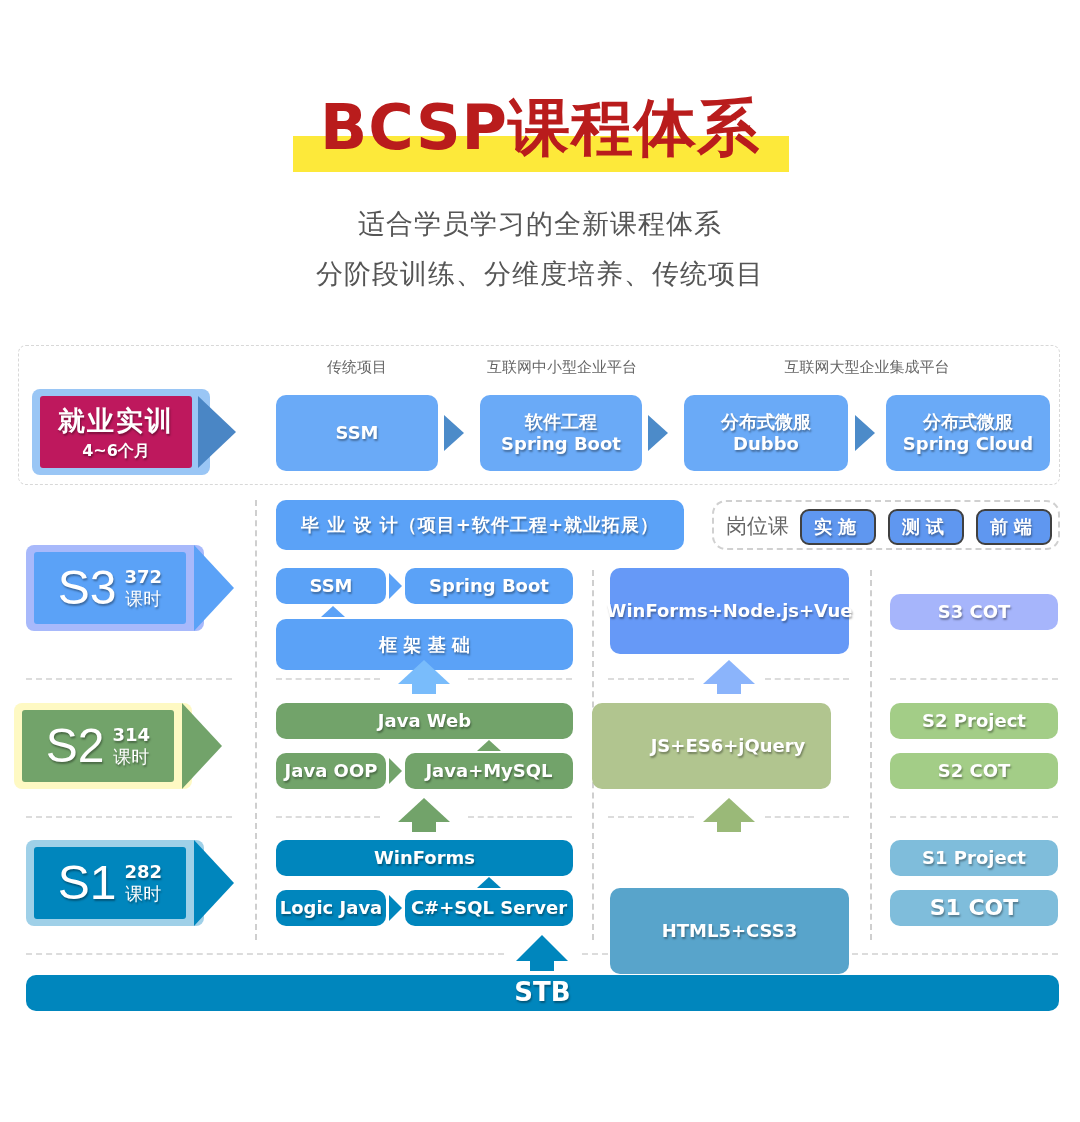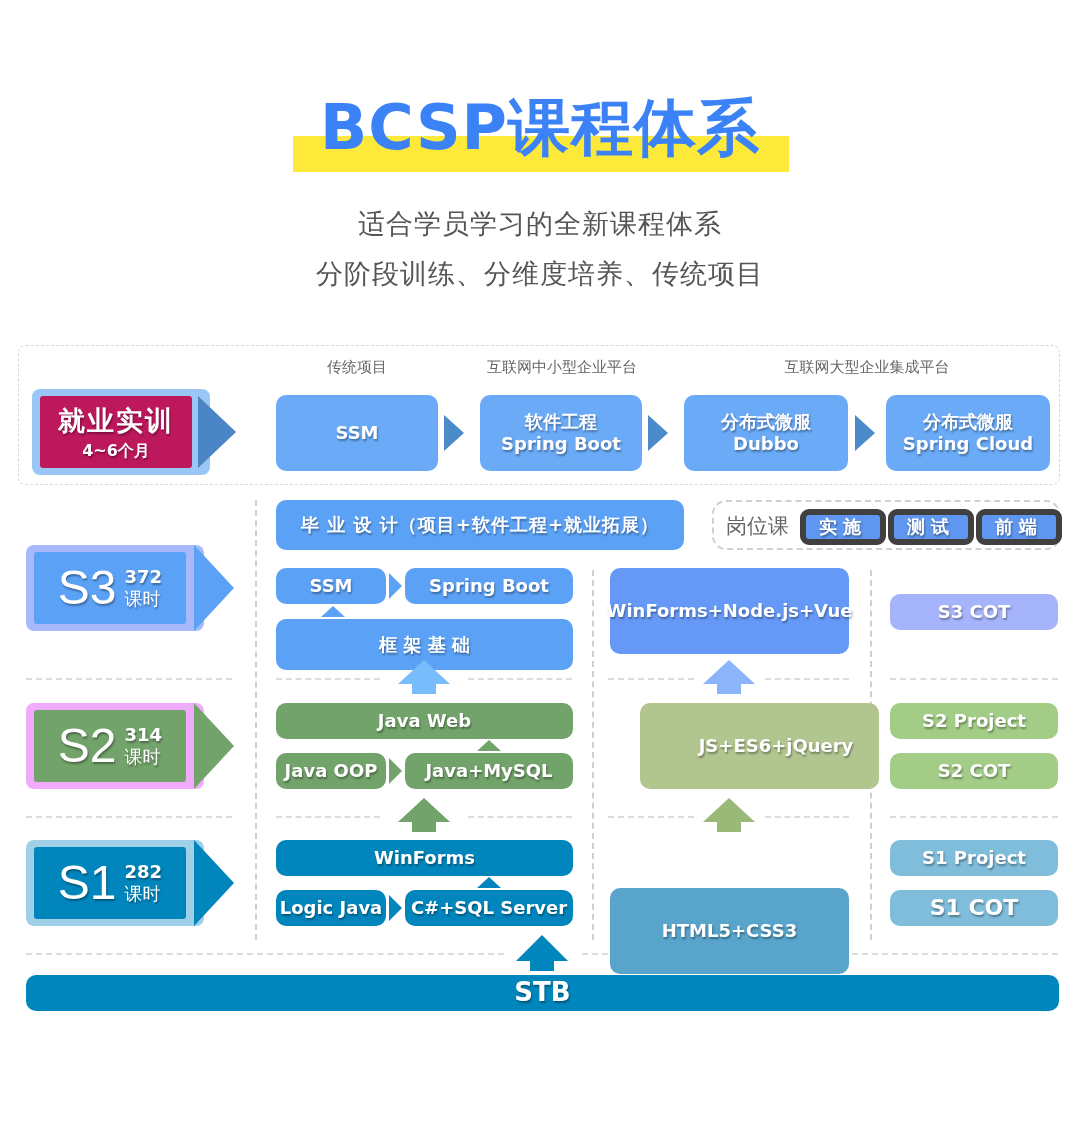--- a/index.html
+++ b/index.html
@@ -3,52 +3,52 @@
 <meta charset="utf-8">
 <style>
   * { box-sizing: border-box; margin: 0; padding: 0; }
   html, body { width: 1080px; height: 1122px; background: #ffffff; overflow: hidden; }
   body { position: relative; font-family: "DejaVu Sans", "Liberation Sans", sans-serif; }
 
   .abs { position: absolute; }
 
   
   .title-bar { left: 293px; top: 136px; width: 496px; height: 36px; background: #fde93a; }
-  .title { left: 0; width: 1080px; top: 86px; text-align: center; font-size: 62px; font-weight: bold; color: #3b82f6; letter-spacing: 1px; }
+  .title { left: 0; width: 1080px; top: 86px; text-align: center; font-size: 62px; font-weight: bold; color: #b91c1c; letter-spacing: 1px; }
   .subtitle { left: 0; width: 1080px; text-align: center; font-size: 27px; color: #555; letter-spacing: 1px; }
   .sub1 { top: 206px; }
   .sub2 { top: 256px; }
 
   
   .top-frame { left: 18px; top: 345px; width: 1042px; height: 140px; border: 1px dashed #d8d8d8; border-radius: 8px; }
   .cat-label { top: 358px; font-size: 15px; color: #666; text-align: center; }
 
   
   .stage { width: 178px; height: 86px; border-radius: 8px; }
   .stage .inner { position: absolute; left: 8px; top: 7px; width: 152px; height: 72px; border-radius: 3px; display: flex; align-items: center; justify-content: center; color: #fff; text-shadow: 1px 2px 2px rgba(0,0,0,0.35); }
   .stage .tip { position: absolute; left: 168px; top: 0; width: 0; height: 0; border-top: 43px solid transparent; border-bottom: 43px solid transparent; border-left: 40px solid; }
   .stage .big { font-family: "Liberation Sans", sans-serif; font-size: 48px; font-weight: normal; line-height: 1; margin-right: 8px; }
-  .stage .side { display: flex; flex-direction: column; font-size: 18px; line-height: 22px; font-weight: bold; }
+  .stage .side { display: flex; flex-direction: column; font-size: 18px; line-height: 22px; font-weight: bold; text-align: center; }
   .stage .side .hrs { font-size: 18px; font-weight: normal; }
 
   .box { border-radius: 10px; color: #fff; display: flex; align-items: center; justify-content: center; text-align: center; font-weight: bold; text-shadow: 1px 2px 2px rgba(0,0,0,0.35); line-height: 1.2; }
   .tri-right { width: 0; height: 0; border-top: 18px solid transparent; border-bottom: 18px solid transparent; border-left: 20px solid #4c8bc9; }
   .tri-right-sm { width: 0; height: 0; border-top: 13px solid transparent; border-bottom: 13px solid transparent; border-left: 13px solid; }
   .tri-up-sm { width: 0; height: 0; border-left: 12px solid transparent; border-right: 12px solid transparent; border-bottom: 11px solid; }
 
   .up-arrow { width: 52px; height: 34px; }
   .up-arrow .head { position: absolute; left: 0; top: 0; width: 0; height: 0; border-left: 26px solid transparent; border-right: 26px solid transparent; border-bottom: 24px solid; }
   .up-arrow .stem { position: absolute; left: 14px; top: 23px; width: 24px; height: 11px; }
 
   .vdash { border-left: 2px dashed #cfcfcf; width: 0; }
   .hdash { border-top: 2px dashed #dcdcdc; height: 0; }
 
   .role-frame { left: 712px; top: 500px; width: 348px; height: 50px; border: 2px dashed #d0d0d0; border-radius: 14px; }
   .role-label { left: 726px; top: 512px; font-size: 21px; color: #666; }
-  .role-btn { top: 509px; width: 86px; height: 36px; border-radius: 9px; background: #5f97f0; border: 6px solid #404040; font-size: 18px; letter-spacing: 6px; }
+  .role-btn { top: 509px; width: 76px; height: 36px; border-radius: 9px; background: #5f97f0; border: 2px solid #404040; font-size: 18px; letter-spacing: 6px; }
 
   .stb { left: 26px; top: 975px; width: 1033px; height: 36px; background: #0086bd; border-radius: 10px; font-size: 26px; }
 </style>
 </head>
 <body>
 
 <div class="abs title-bar"></div>
 <div class="abs title">BCSP课程体系</div>
 <div class="abs subtitle sub1">适合学员学习的全新课程体系</div>
 <div class="abs subtitle sub2">分阶段训练、分维度培养、传统项目</div>
@@ -146,38 +146,38 @@
 
 <div class="abs up-arrow" style="left:398px;top:660px;">
   <div class="head" style="border-bottom-color:#79bcfb;"></div>
     <div class="stem" style="background:#79bcfb;"></div>
 </div>
 <div class="abs up-arrow" style="left:703px;top:660px;">
   <div class="head" style="border-bottom-color:#8bb4fb;"></div>
     <div class="stem" style="background:#8bb4fb;"></div>
 </div>
 
-<div class="abs stage" style="left:26px;top:703px;background:#f0abfc;">
+<div class="abs stage" style="left:14px;top:703px;background:#fef9c3;">
   <div class="inner" style="background:#72a36a;">
     <span class="big">S2</span>
     <span class="side">
         <span>314</span>
         <span class="hrs">课时</span>
       </span>
   </div>
   <div class="tip" style="border-left-color:#72a36a;"></div>
 </div>
 
 <div class="abs box" style="left:276px;top:703px;width:297px;height:36px;background:#72a36a;font-size:18px;">Java Web</div>
 <div class="abs tri-up-sm" style="left:477px;top:740px;border-bottom-color:#72a36a;"></div>
 <div class="abs box" style="left:276px;top:753px;width:110px;height:36px;background:#72a36a;font-size:18px;">Java OOP</div>
 <div class="abs tri-right-sm" style="left:389px;top:758px;border-left-color:#72a36a;"></div>
 <div class="abs box" style="left:405px;top:753px;width:168px;height:36px;background:#72a36a;font-size:18px;">Java+MySQL</div>
 
-<div class="abs box" style="left:640px;top:703px;width:239px;height:86px;background:#b1c58f;font-size:18px;padding-left:33px;">JS+ES6+jQuery</div>
+<div class="abs box" style="left:592px;top:703px;width:239px;height:86px;background:#b1c58f;font-size:18px;padding-left:33px;">JS+ES6+jQuery</div>
 
 <div class="abs box" style="left:890px;top:703px;width:168px;height:36px;background:#a3cd87;font-size:18px;">S2 Project</div>
 <div class="abs box" style="left:890px;top:753px;width:168px;height:36px;background:#a3cd87;font-size:18px;">S2 COT</div>
 
 <div class="abs up-arrow" style="left:398px;top:798px;">
   <div class="head" style="border-bottom-color:#72a36a;"></div>
     <div class="stem" style="background:#72a36a;"></div>
 </div>
 <div class="abs up-arrow" style="left:703px;top:798px;">
   <div class="head" style="border-bottom-color:#9ab978;"></div>

